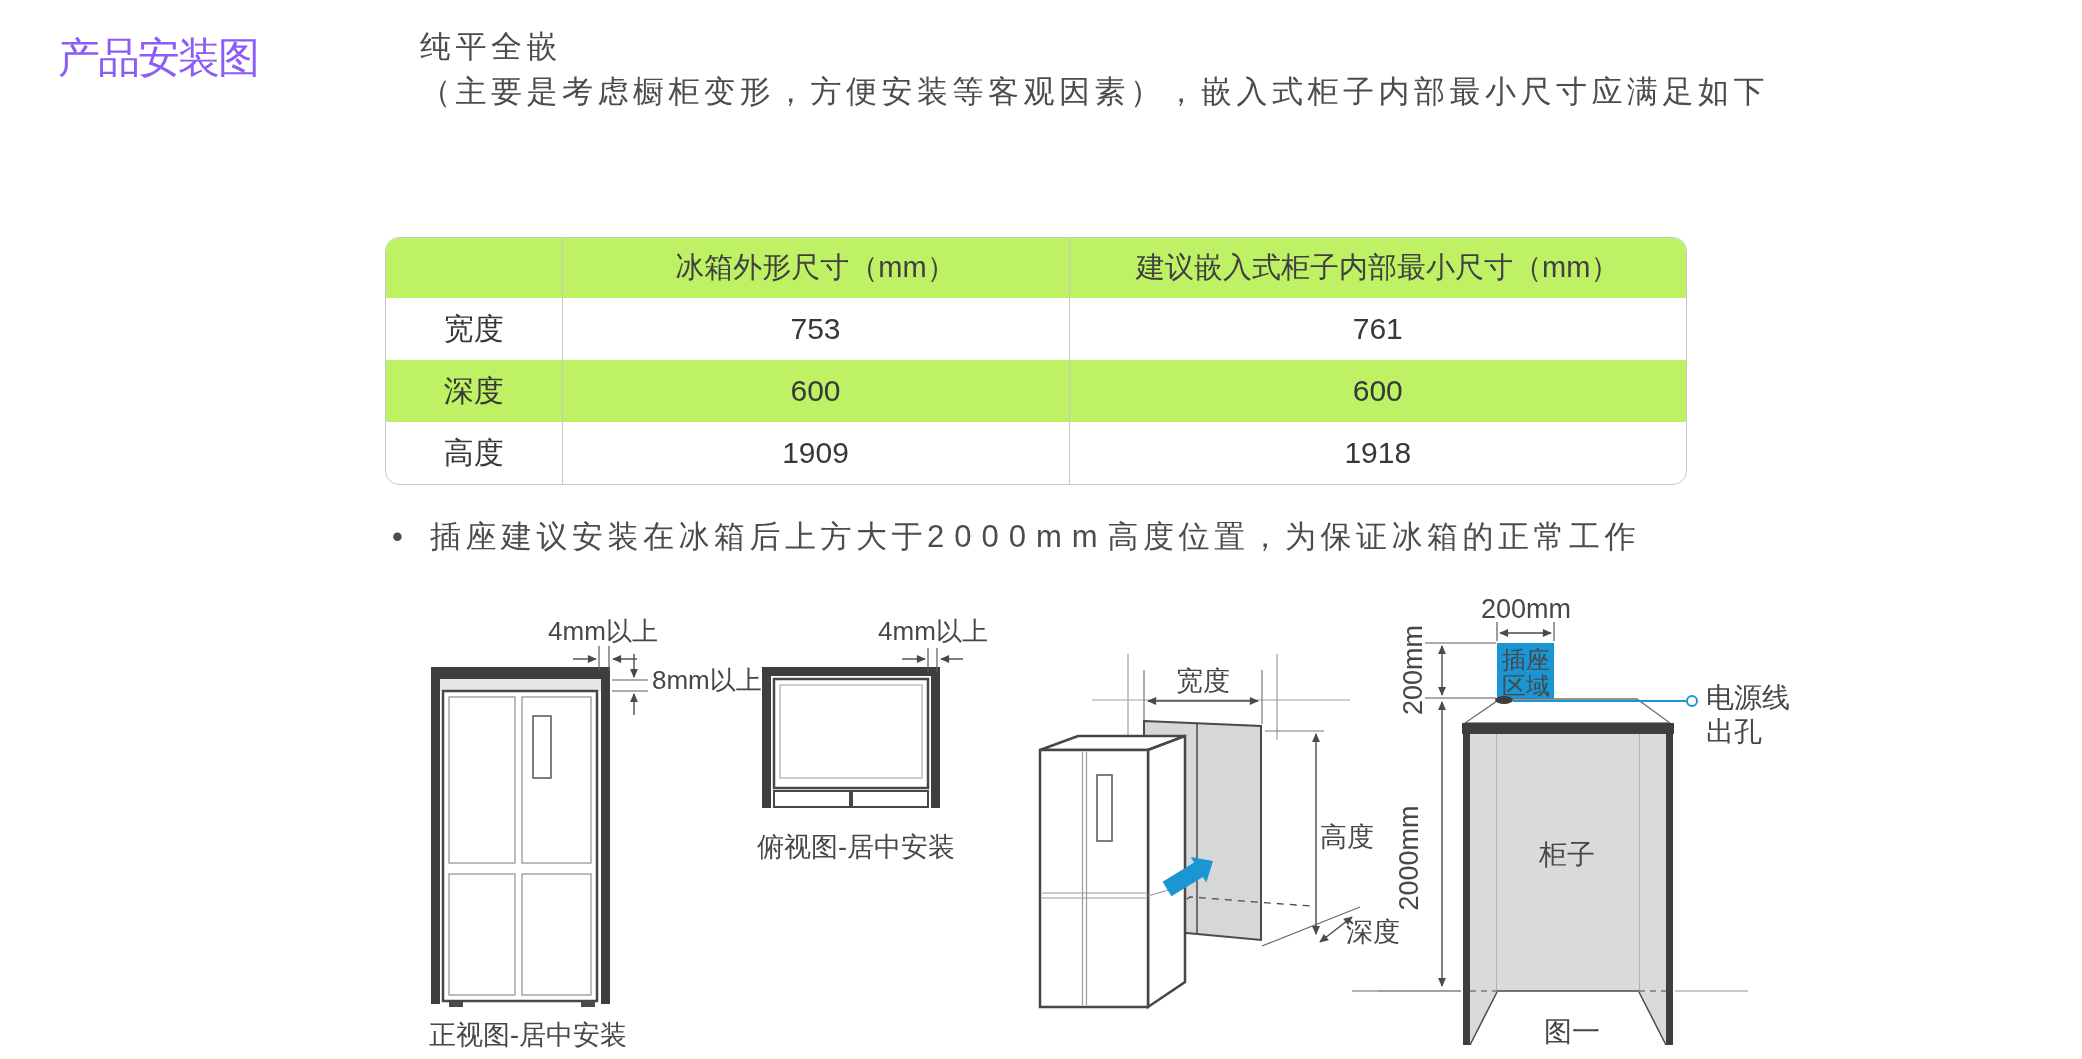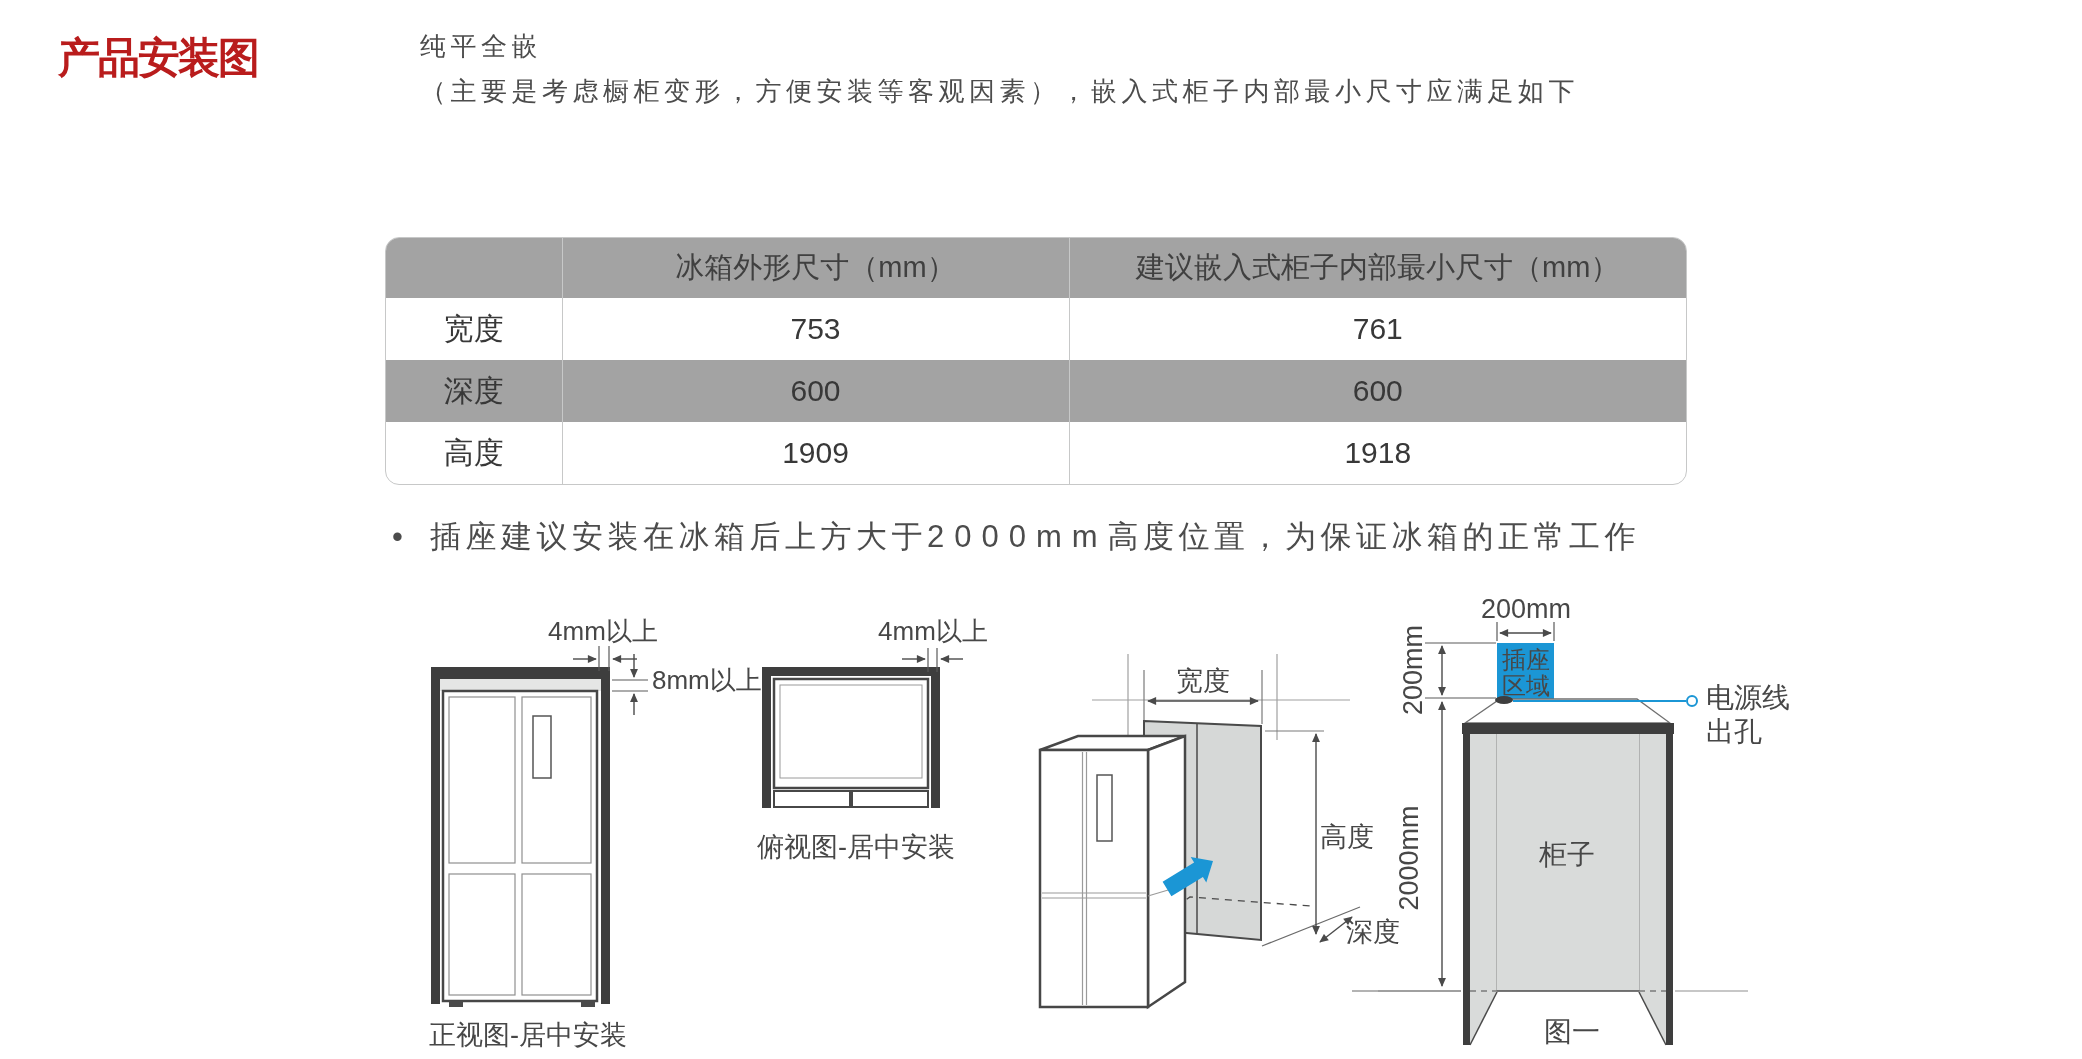--- a/index.html
+++ b/index.html
@@ -3,42 +3,42 @@
 <meta charset="utf-8">
 <style>
   html,body { margin:0; padding:0; background:#ffffff; }
   .page {
     position:relative; width:2082px; height:1059px; overflow:hidden;
     background:#ffffff;
     font-family:"Liberation Sans","DejaVu Sans",sans-serif;
   }
   .page-title {
     position:absolute; left:58px; top:30px;
-    font-size:42px; font-weight:700; letter-spacing:-2px; color:#b91c1c;
+    font-size:42px; font-weight:400; letter-spacing:-2px; color:#8b5cf6;
     white-space:nowrap;
   }
   .intro {
     position:absolute; left:420px; top:24px;
-    font-size:26px; line-height:45px; letter-spacing:4.5px; color:#4c4c4c;
+    font-size:31px; line-height:45px; letter-spacing:4.5px; color:#4c4c4c;
     white-space:nowrap;
   }
   .spec-table-wrap {
     position:absolute; left:385px; top:237px; width:1302px;
     border:1px solid #c7c8c8; border-radius:14px; overflow:hidden;
     box-sizing:border-box;
   }
   table.spec { border-collapse:collapse; width:100%; table-layout:fixed; }
   table.spec th, table.spec td {
     border:0; padding:0; text-align:center; vertical-align:middle;
     font-weight:400; color:#383838; font-size:30px;
   }
   table.spec th { font-size:29px; color:#404040; height:60px; }
   table.spec td { height:62px; }
   table.spec th + th, table.spec td + td { border-left:1px solid #c7c8c8; }
-  tr.stripe { background:#a3a3a3; }
+  tr.stripe { background:#bef264; }
   td.rowlabel, th.rowlabel { text-align:left; padding-left:30px; box-sizing:border-box; }
   .bullet {
     position:absolute; left:392px; top:514px; display:flex;
     font-size:31px; line-height:46px; letter-spacing:4.5px; color:#4c4c4c;
     white-space:nowrap;
   }
   .bullet .dot { width:38px; letter-spacing:0; }
   .bullet .num { letter-spacing:10px; }
   svg.diagrams { position:absolute; left:0; top:0; }
   svg.diagrams text {

